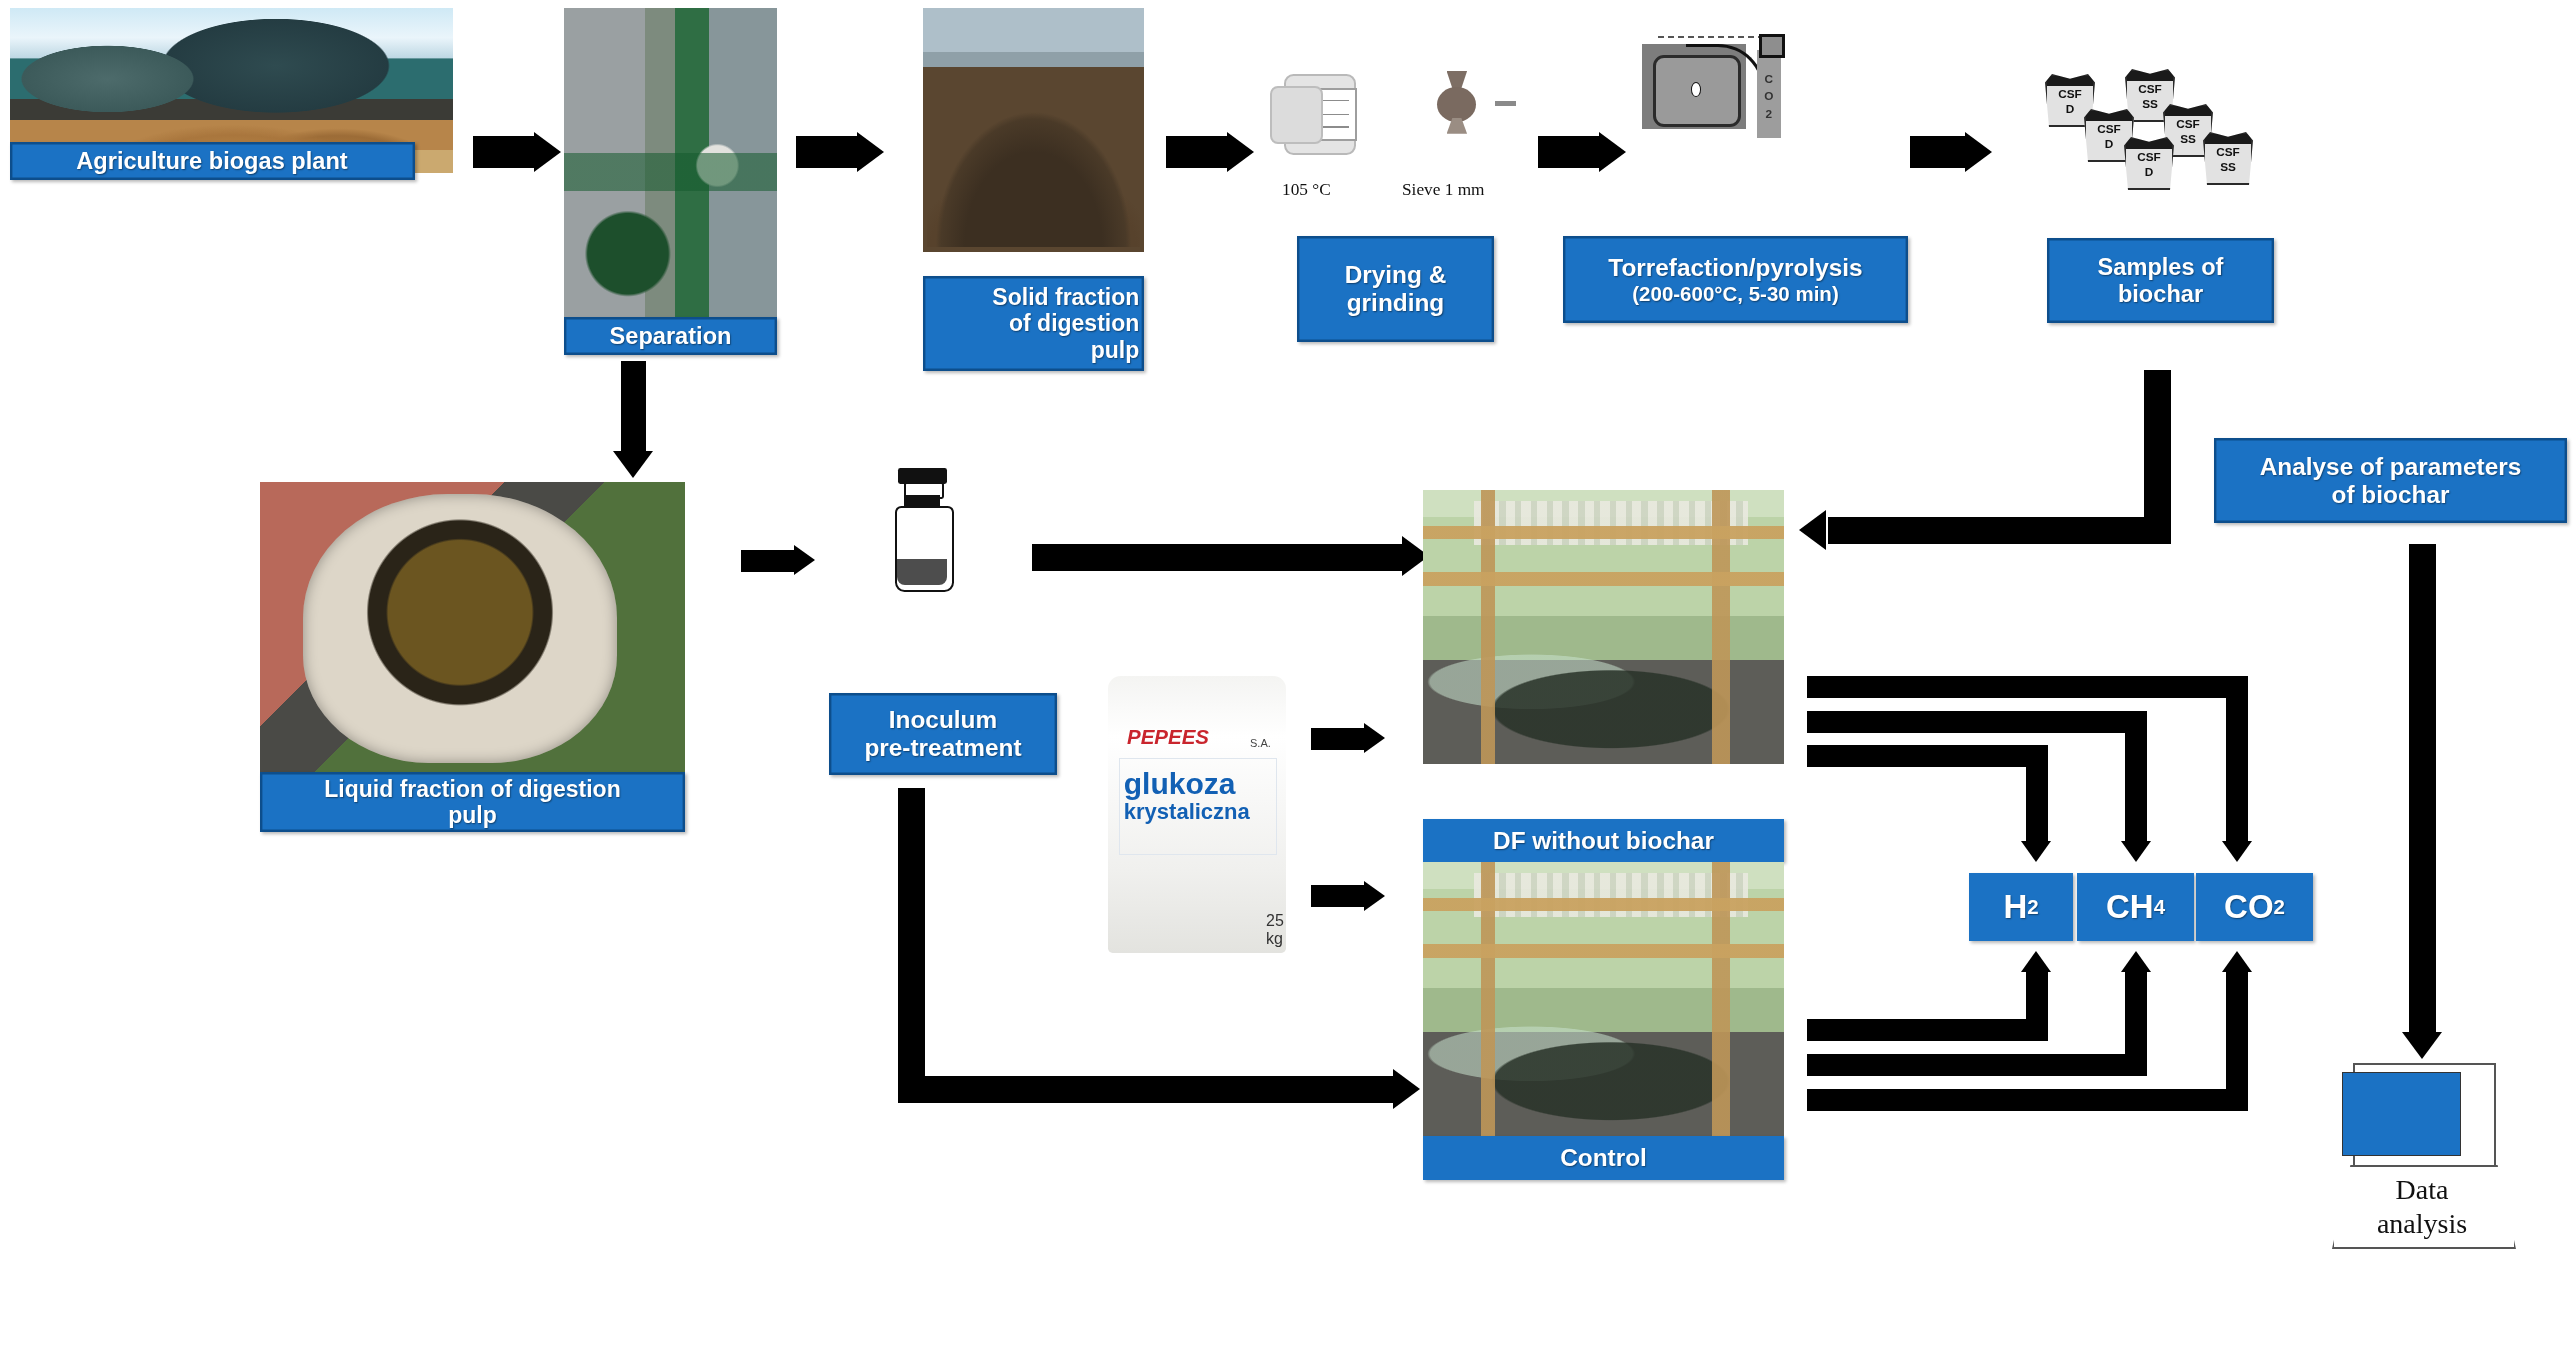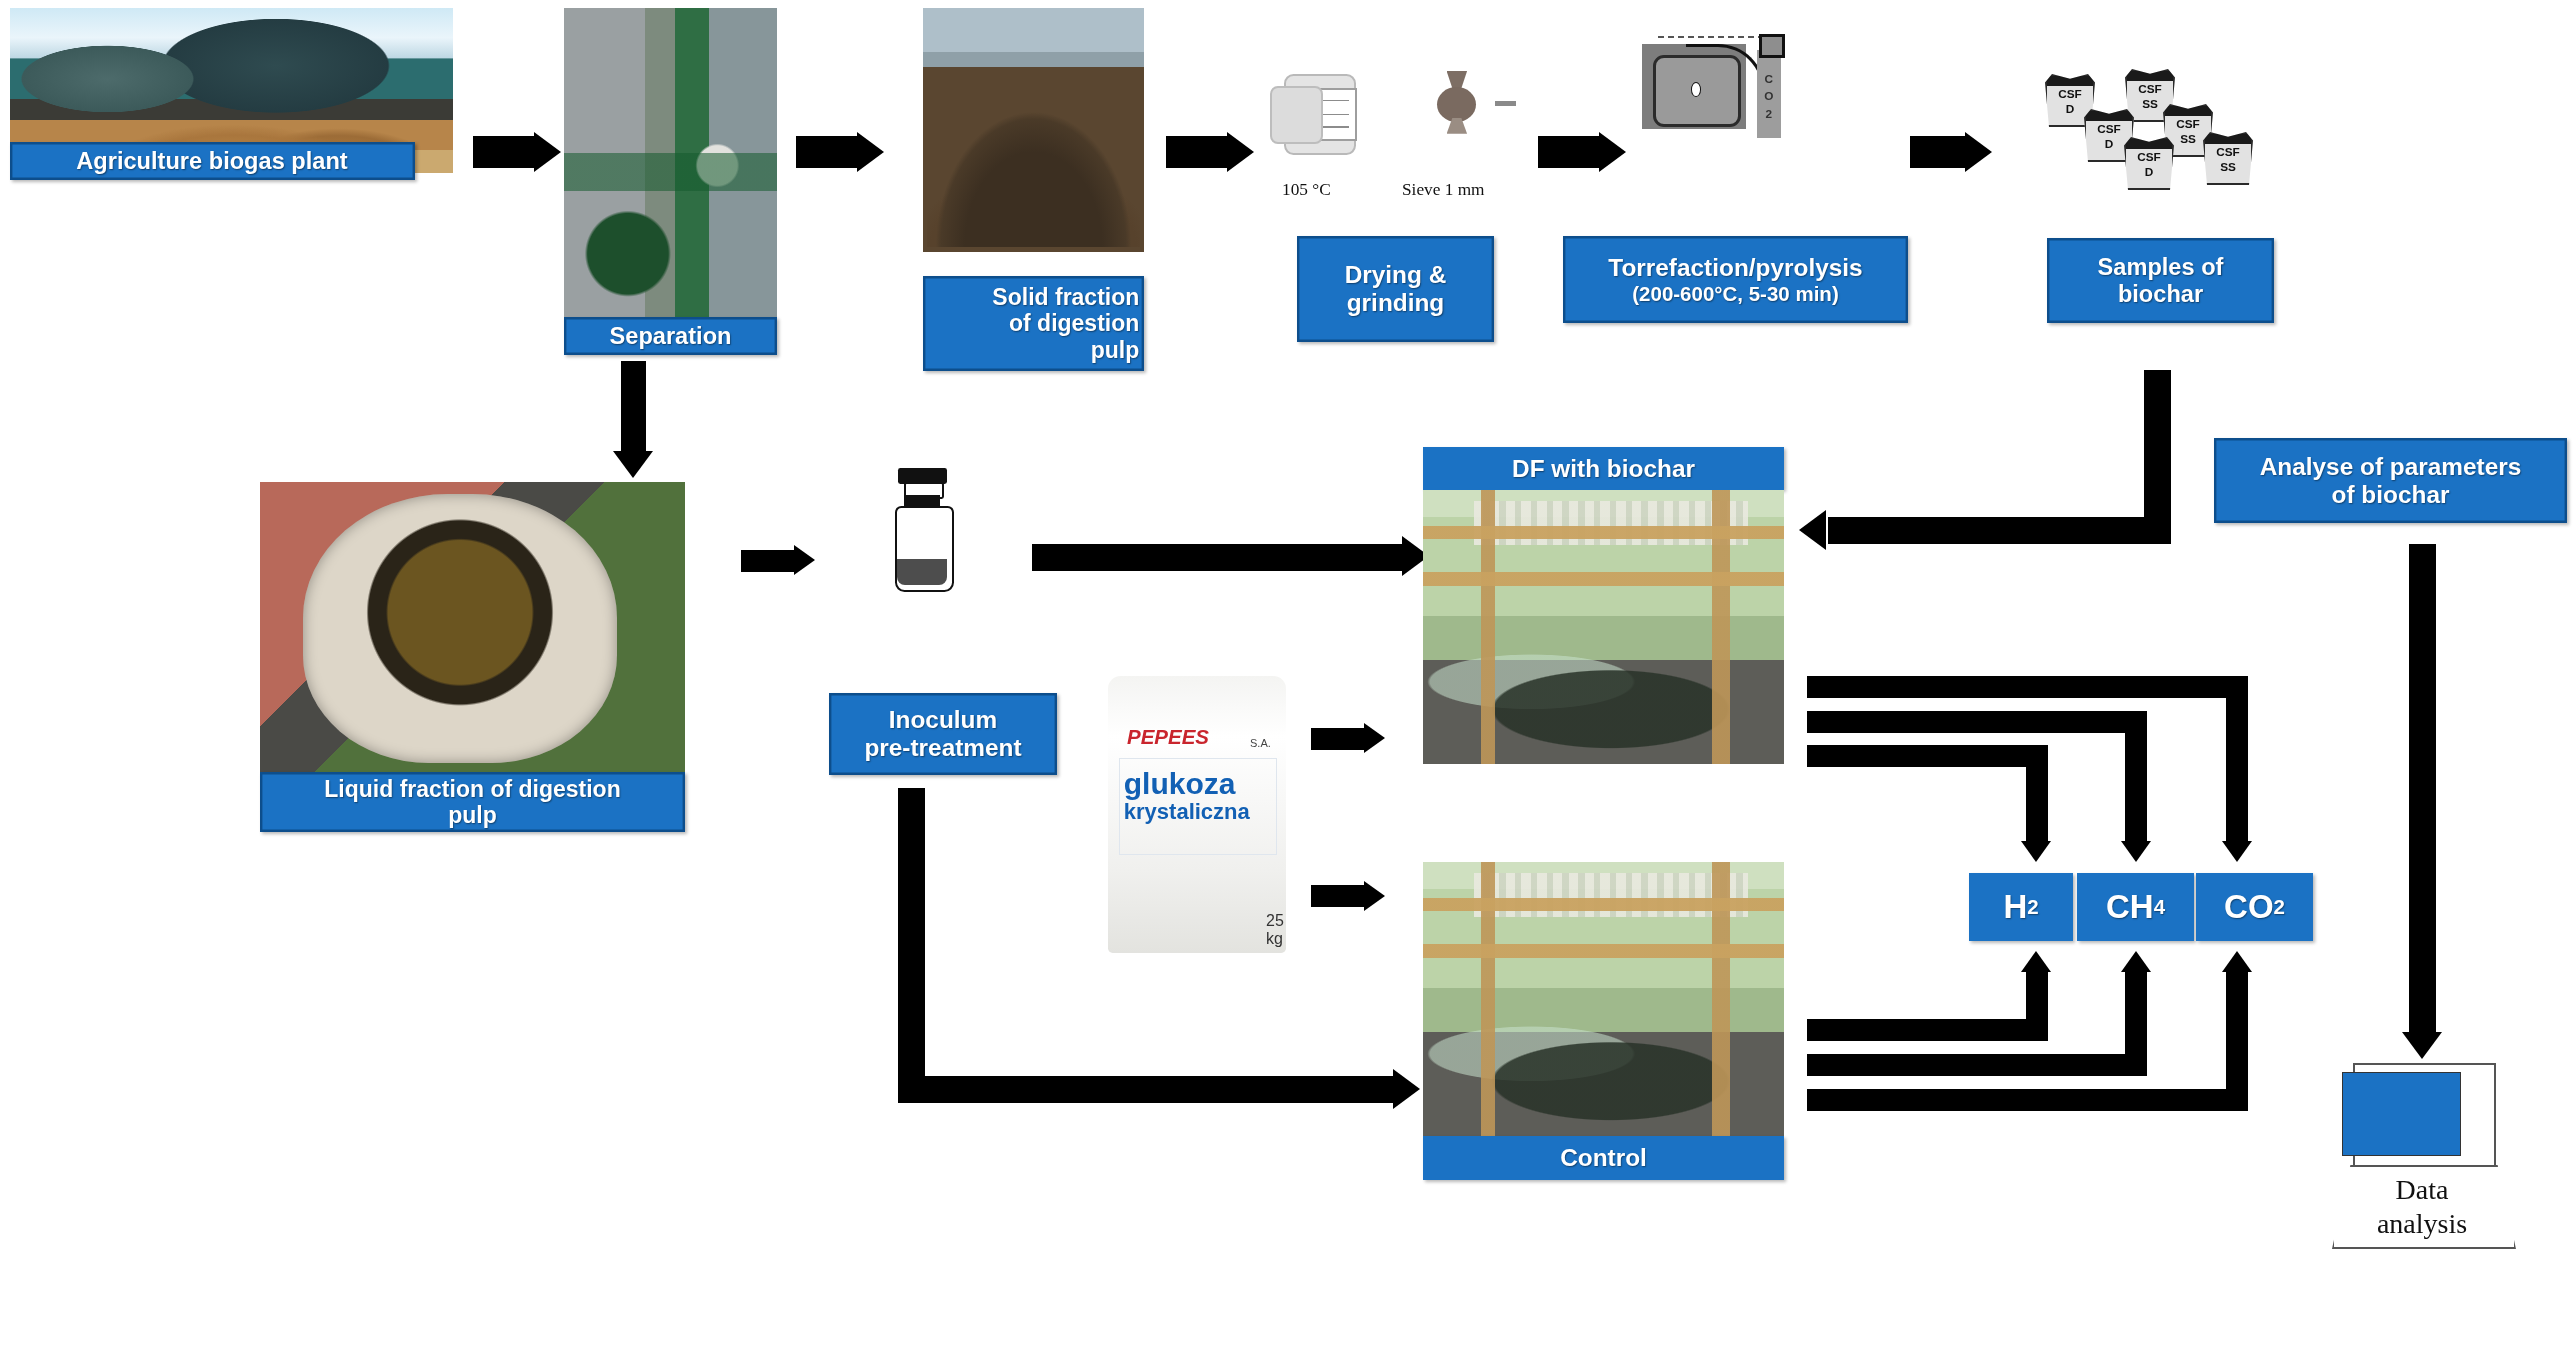--- a/index.html
+++ b/index.html
@@ -317,27 +317,27 @@
   <div class="bar" style="left:1311px;top:728px;width:54px;height:22px;"></div>
   <div class="tri rs" style="left:1364px;top:723px;"></div>
 
   <div class="bar" style="left:1311px;top:885px;width:54px;height:22px;"></div>
   <div class="tri rs" style="left:1364px;top:881px;"></div>
 
   <div class="bar" style="left:898px;top:788px;width:27px;height:315px;"></div>
   <div class="bar" style="left:898px;top:1076px;width:495px;height:27px;"></div>
   <div class="tri r" style="left:1393px;top:1069px;"></div>
 
-  <div class="blue flat" style="left:1423px;top:447px;width:361px;height:43px;font-size:24.4px;">
-    <span>DF with biochar</span>
-  </div>
   <div class="photo ph-react" style="left:1423px;top:490px;width:361px;height:274px;">
     <div class="bottles"></div>
   </div>
 
+  <div class="blue flat" style="left:1423px;top:819px;width:361px;height:43px;font-size:24.4px;">
+    <span>DF without biochar</span>
+  </div>
   <div class="photo ph-react" style="left:1423px;top:862px;width:361px;height:274px;">
     <div class="bottles"></div>
   </div>
 
   <div class="blue flat" style="left:1423px;top:1136px;width:361px;height:44px;font-size:24.4px;">
     <span>Control</span>
   </div>
 
   <div class="bar" style="left:1807px;top:676px;width:441px;height:22px;"></div>
   <div class="bar" style="left:2226px;top:676px;width:22px;height:167px;"></div>

